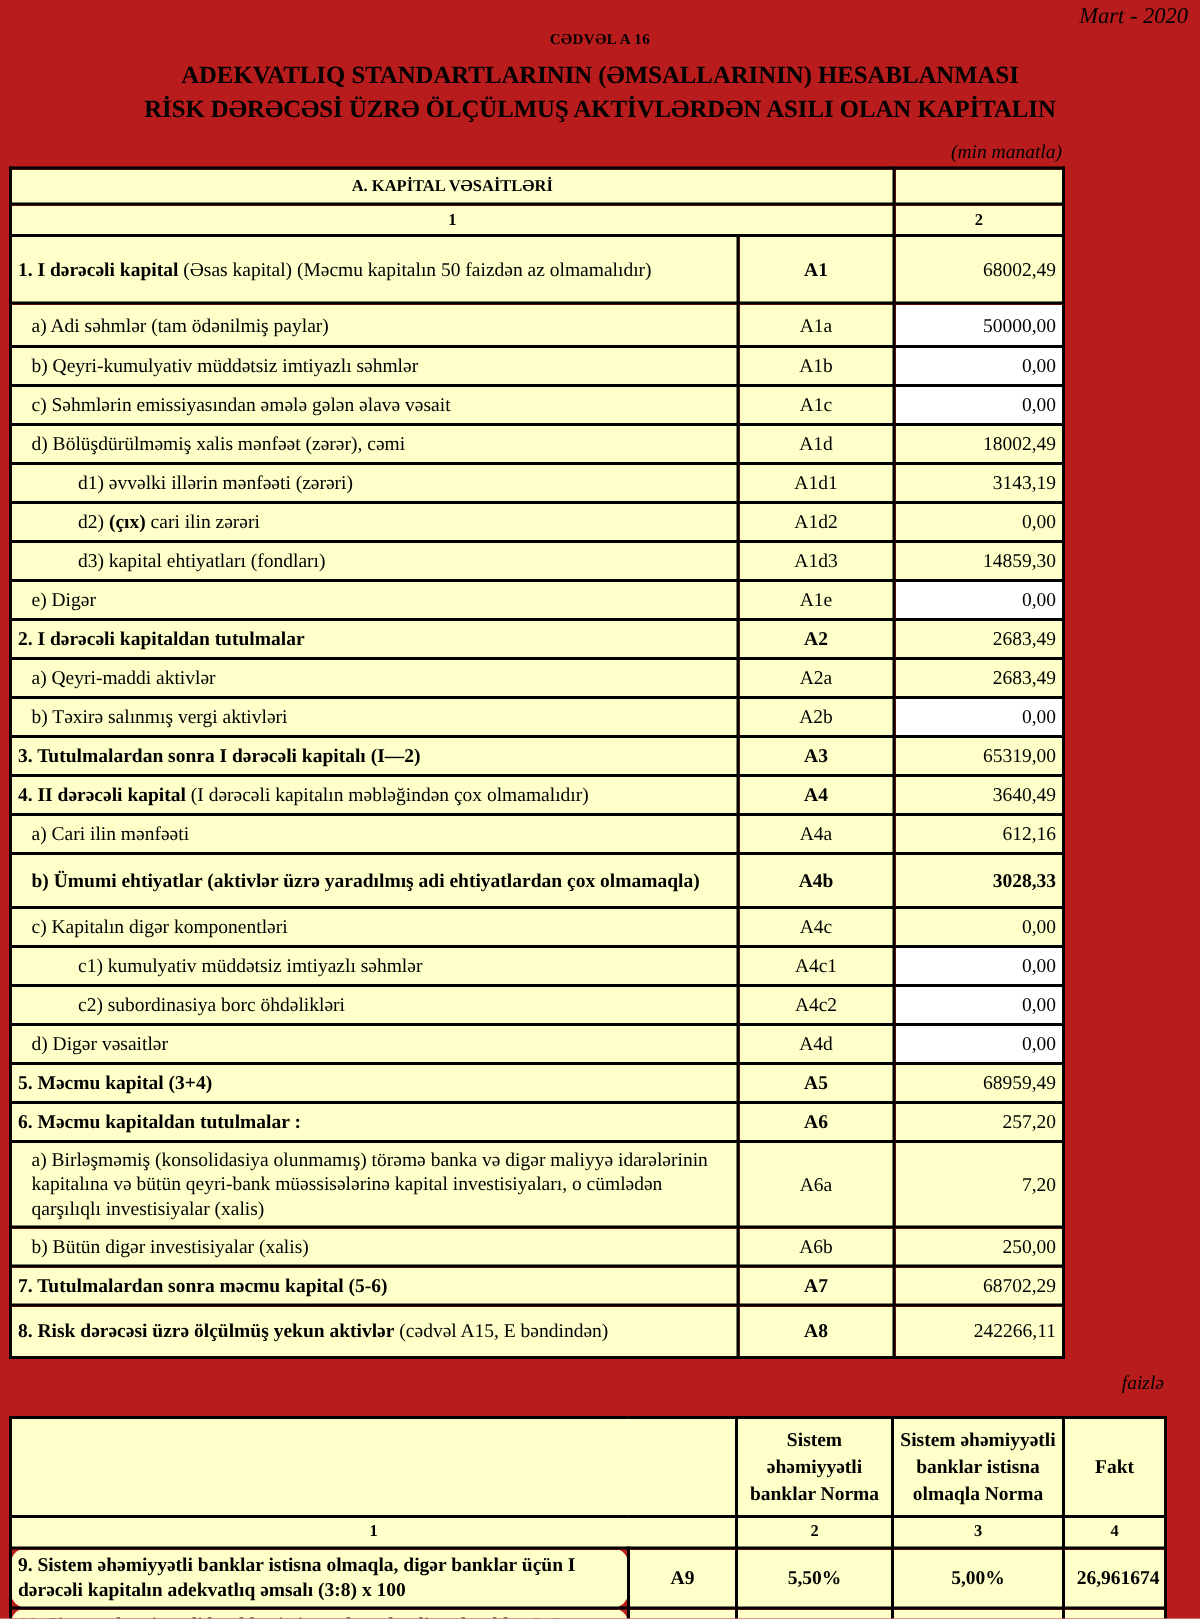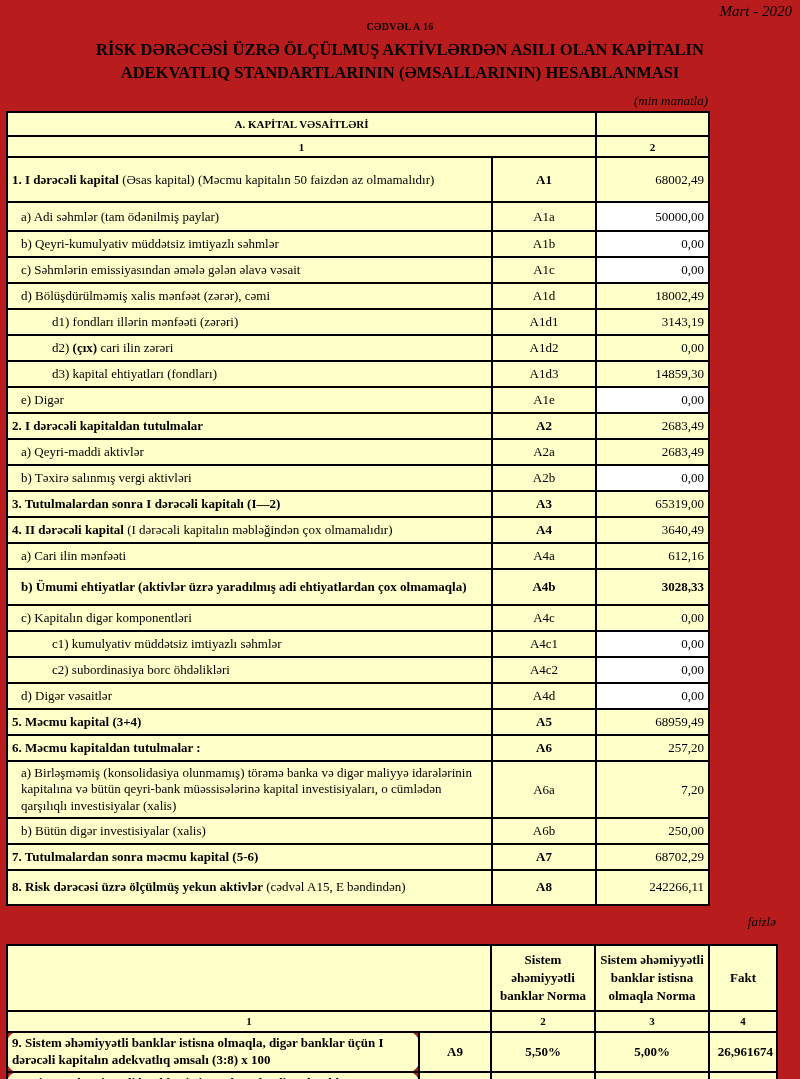--- a/index.html
+++ b/index.html
@@ -43,22 +43,22 @@
   .bottom .fakt { font-weight:bold; text-align:right; padding-right:3px; }
   .bottom tr.dr { height:38px; }
 </style>
 </head>
 <body>
 
 <div class="page">
   <div class="date-note">Mart - 2020</div>
   <div class="table-no">CƏDVƏL A 16</div>
   <div class="main-title">
+    <div>ADEKVATLIQ STANDARTLARININ (ƏMSALLARININ) HESABLANMASI</div>
     <div>RİSK DƏRƏCƏSİ ÜZRƏ ÖLÇÜLMUŞ AKTİVLƏRDƏN ASILI OLAN KAPİTALIN</div>
-    <div>ADEKVATLIQ STANDARTLARININ (ƏMSALLARININ) HESABLANMASI</div>
   </div>
   <div class="unit-note">(min manatla)</div>
 
   <table class="main">
     <colgroup>
         <col style="width:485px">
         <col style="width:104px">
         <col style="width:113px">
       </colgroup>
     <tbody>
@@ -90,21 +90,21 @@
       <td class="lbl i1"><span>c) Səhmlərin emissiyasından əmələ gələn  əlavə vəsait</span></td>
       <td class="code">A1c</td>
       <td class="val wht">0,00</td>
     </tr>
     <tr>
       <td class="lbl i1"><span>d)   Bölüşdürülməmiş xalis mənfəət (zərər), cəmi</span></td>
       <td class="code">A1d</td>
       <td class="val">18002,49</td>
     </tr>
     <tr>
-      <td class="lbl i2"><span>d1) fondları illərin mənfəəti (zərəri)</span></td>
+      <td class="lbl i2"><span>d1) əvvəlki illərin mənfəəti (zərəri)</span></td>
       <td class="code">A1d1</td>
       <td class="val">3143,19</td>
     </tr>
     <tr>
       <td class="lbl i2"><span>d2) </span><span class="bb">(çıx)</span><span> cari ilin zərəri</span></td>
       <td class="code">A1d2</td>
       <td class="val">0,00</td>
     </tr>
     <tr>
       <td class="lbl i2"><span>d3) kapital ehtiyatları (fondları)</span></td>

